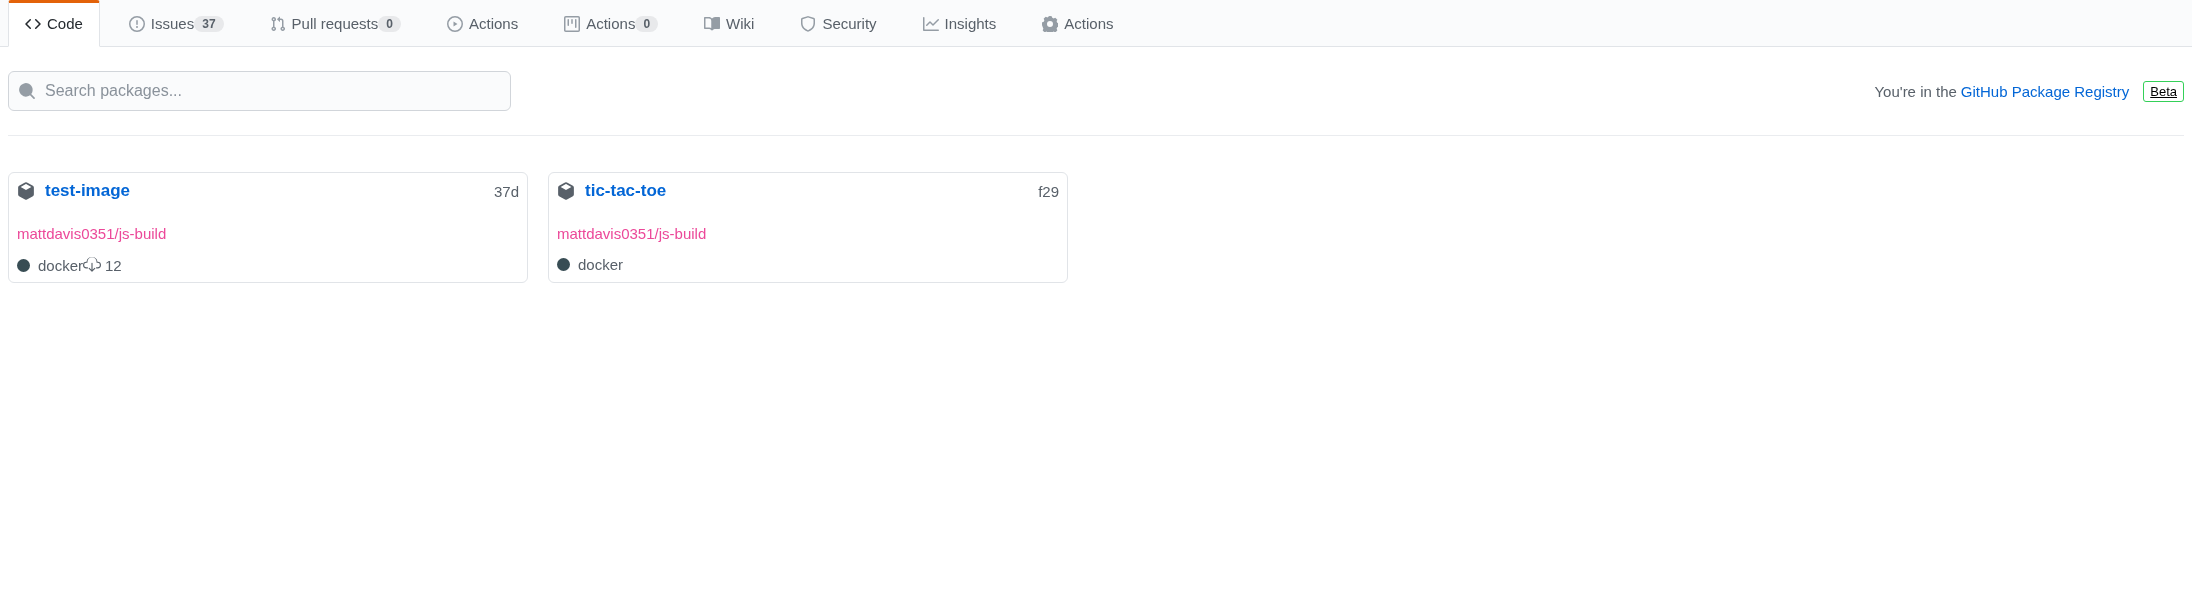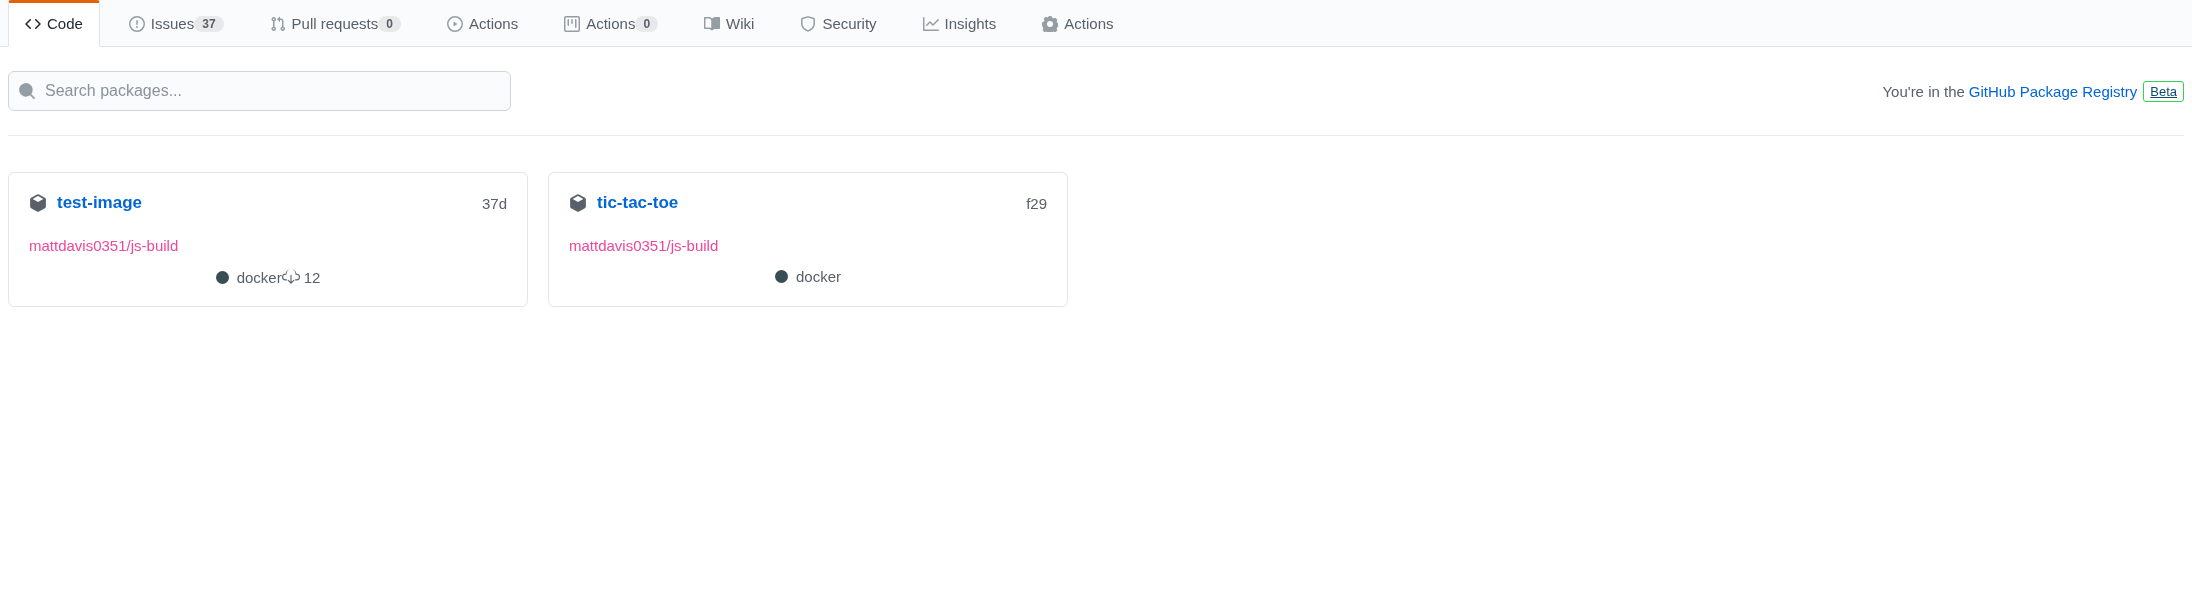--- a/index.html
+++ b/index.html
@@ -109,35 +109,35 @@
 }
 .registry-link {
   color: #0366d6;
   text-decoration: none;
   margin-left: 4px;
 }
 .beta-badge {
   display: inline-block;
   padding: 2px 6px;
   font-size: 13px;
-  color: #0c4a6e;
+  color: #000000;
   border: 1px solid #34d058;
   border-radius: 3px;
-  margin-left: 6px;
+  margin-left: 14px;
   text-decoration: underline;
 }
 .packages-grid {
   display: flex;
   gap: 20px;
   margin-top: 36px;
 }
 .package-card {
   border: 1px solid #e1e4e8;
   border-radius: 6px;
-  padding: 20px;
+  padding: 8px;
   width: 520px;
 }
 .package-header {
   display: flex;
   align-items: center;
   justify-content: space-between;
   margin-bottom: 24px;
 }
 .package-title {
   display: flex;
@@ -160,21 +160,21 @@
   font-size: 15px;
 }
 .package-path {
   color: #ec4899;
   font-size: 15px;
   margin-bottom: 14px;
 }
 .package-footer {
   display: flex;
   align-items: center;
-  justify-content: center;
+  justify-content: flex-start;
 }
 .package-type {
   display: flex;
   align-items: center;
   color: #586069;
   font-size: 15px;
 }
 .docker-dot {
   width: 13px;
   height: 13px;

